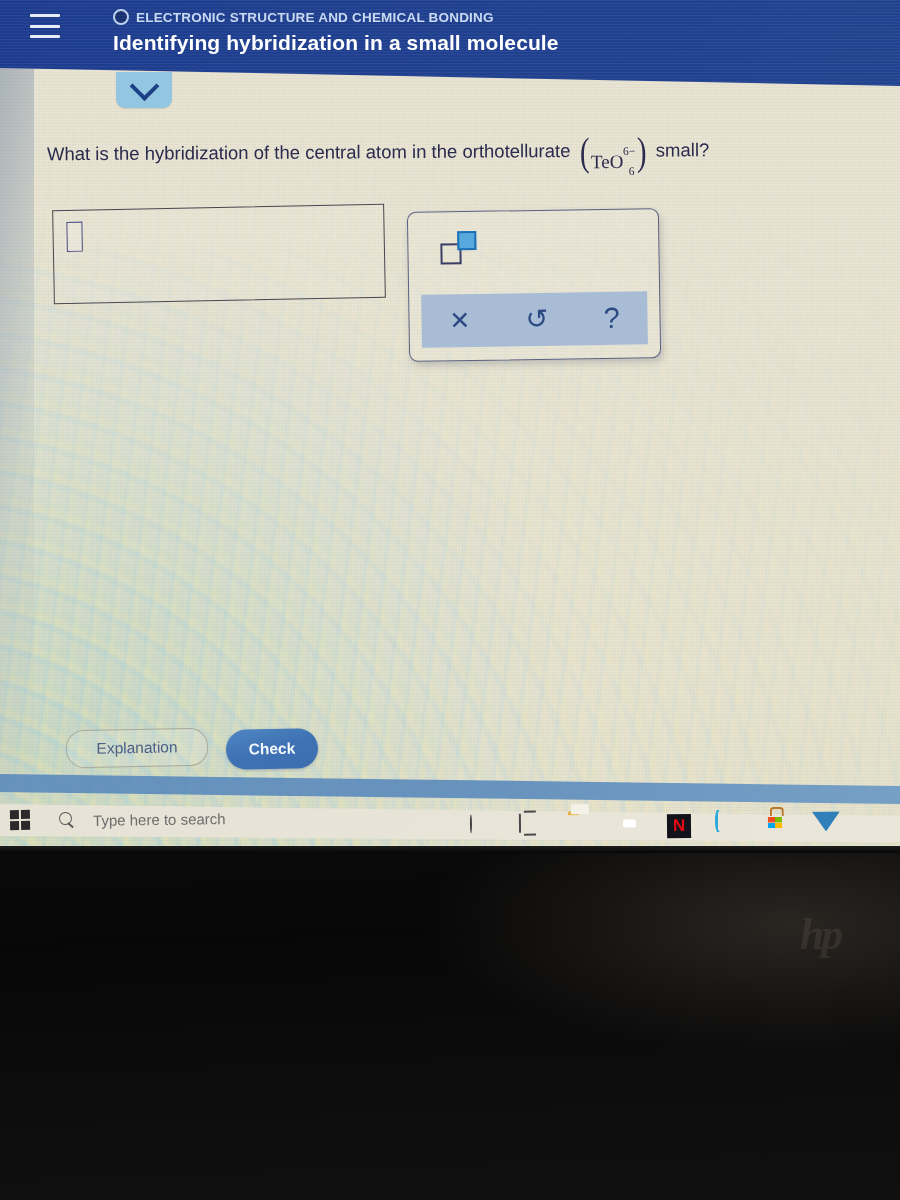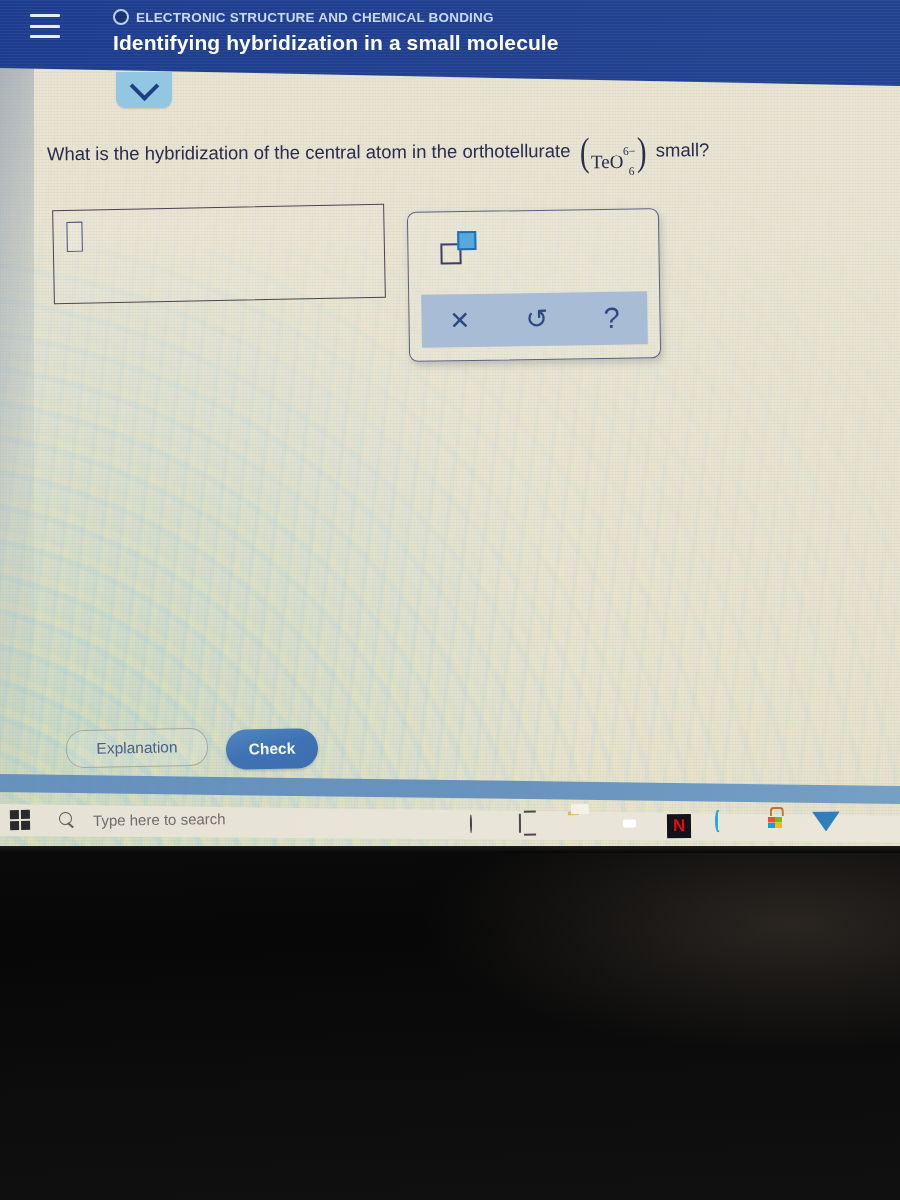--- a/index.html
+++ b/index.html
@@ -713,14 +713,15 @@
       <span class="tb-ico">
         <span class="ico-mail"></span>
       </span>
     </div>
   </div>
 
   <div class="bezel">
     
   </div>
   <div class="bezel-edge"></div>
+  <div class="hp-logo">hp</div>
 
 </div>
 
 </body></html>

